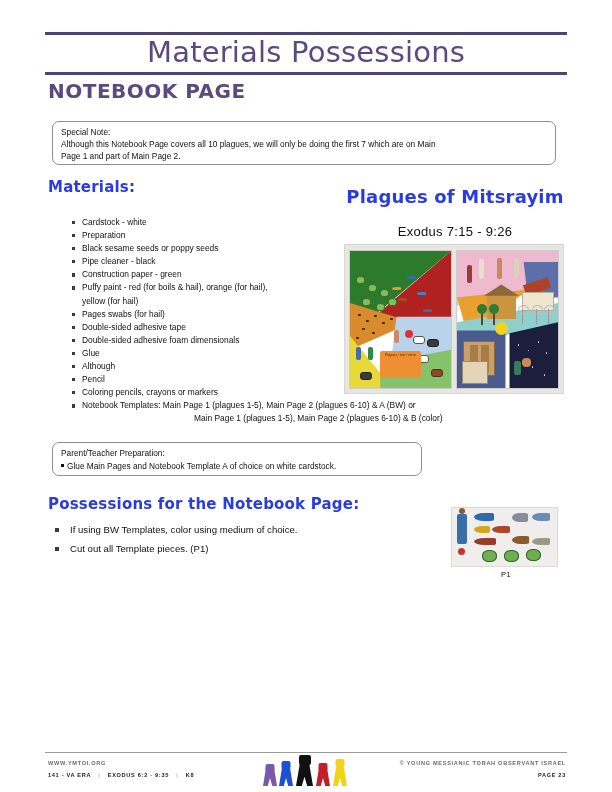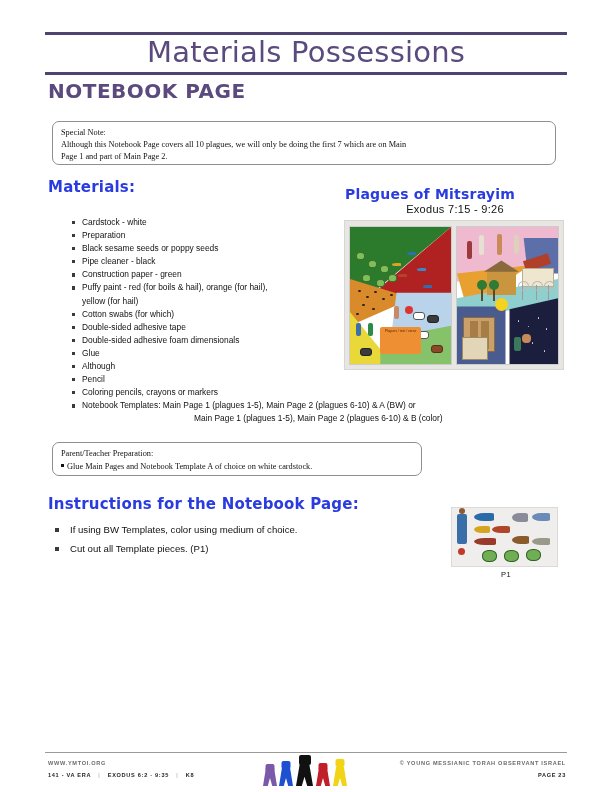--- a/index.html
+++ b/index.html
@@ -27,21 +27,21 @@
   .section-title{
     position:absolute;left:48px;top:79px;
     font-family:"DejaVu Sans", sans-serif;
     font-size:20px;font-weight:700;letter-spacing:.5px;color:#5b4a7e;
   }
 
   
   .notebox{
     position:absolute;border:1px solid #8f8f8f;border-radius:7px;
     background:#ffffff;box-sizing:border-box;
-    font-family:Liberation Serif, serif;
+    font-family:Liberation Sans, sans-serif;
     font-size:8.3px;line-height:11.4px;color:#111;
     padding:5px 7px 5px 8px;
   }
   #special-note{left:52px;top:121px;width:504px;height:44px;}
   #prep-note{left:52px;top:442px;width:370px;height:34px;}
   .note-head{display:block;margin-bottom:1px;}
   .note-line{display:block;}
   .prep-bullet{display:block;margin-top:2px;}
   .prep-bullet .sq{display:inline-block;width:3px;height:3px;background:#111;vertical-align:2px;margin-right:3px;}
 
@@ -70,24 +70,24 @@
     margin:0;padding:0;list-style:none;
     font-size:9.6px;line-height:19px;color:#111;
   }
   ul.instr li{position:relative;padding-left:18px;}
   ul.instr li .sq{position:absolute;left:3px;top:8px;width:3.6px;height:3.6px;background:#3a3a3a;}
 
   
   #plagues-figure{position:absolute;left:345px;top:186px;width:220px;}
   .fig-title{
     font-family:"DejaVu Sans", sans-serif;
-    font-size:14px;font-weight:700;color:#2a3ce0;
+    font-size:18px;font-weight:700;color:#2a3ce0;text-align:center;
     letter-spacing:.2px;
   }
-  .fig-sub{font-size:11px;text-align:center;color:#111;margin-top:1px;letter-spacing:.3px;}
+  .fig-sub{font-size:13px;text-align:center;color:#111;margin-top:17px;letter-spacing:.3px;}
 
   .photo{
     position:relative;margin-top:6px;width:218px;height:148px;
     background:#e8e6e2;overflow:hidden;
     box-shadow:0 0 0 1px #d8d6d2;
   }
   .spread{position:absolute;left:4px;top:5px;width:210px;height:139px;display:flex;gap:4px;}
   .leaf{position:relative;flex:1;background:#fff;overflow:hidden;border:1px solid #ccc;box-sizing:border-box;}
   .tri{position:absolute;}
 
@@ -173,21 +173,21 @@
 
   <div class="blue-head" id="materials-heading">Materials:</div>
   <ul class="mat">
     <li><span class="sq"></span><span>Cardstock - white</span></li>
     <li><span class="sq"></span><span>Preparation</span></li>
     <li><span class="sq"></span><span>Black sesame seeds or poppy seeds</span></li>
     <li><span class="sq"></span><span>Pipe cleaner - black</span></li>
     <li><span class="sq"></span><span>Construction paper - green</span></li>
     <li><span class="sq"></span><span>Puffy paint - red (for boils &amp; hail), orange (for hail),</span>
       <span class="cont">yellow (for hail)</span></li>
-    <li><span class="sq"></span><span>Cotton swabs (for which)</span></li>
+    <li><span class="sq"></span><span>Pages swabs (for hail)</span></li>
     <li><span class="sq"></span><span>Double-sided adhesive tape</span></li>
     <li><span class="sq"></span><span>Double-sided adhesive foam dimensionals</span></li>
     <li><span class="sq"></span><span>Glue</span></li>
     <li><span class="sq"></span><span>Although</span></li>
     <li><span class="sq"></span><span>Pencil</span></li>
     <li><span class="sq"></span><span>Coloring pencils, crayons or markers</span></li>
     <li style="width:430px"><span class="sq"></span><span>Notebook Templates: Main Page 1 (plagues 1-5), Main Page 2 (plagues 6-10) &amp; A (BW) or</span>
       <span class="mat-indent">Main Page 1 (plagues 1-5), Main Page 2 (plagues 6-10) &amp; B (color)</span></li>
   </ul>
 
@@ -282,21 +282,21 @@
 
       </div>
     </div>
   </div>
 
   <div class="notebox" id="prep-note">
     <span class="note-head">Parent/Teacher Preparation:</span>
     <span class="prep-bullet"><span class="sq"></span><span>Glue Main Pages and Notebook Template A of choice on white cardstock.</span></span>
   </div>
 
-  <div class="blue-head" id="instructions-heading">Instructions for the Notebook Page:</div>
+  <div class="blue-head" id="instructions-heading">Possessions for the Notebook Page:</div>
   <ul class="instr">
     <li><span class="sq"></span><span>If using BW Templates, color using medium of choice.</span></li>
     <li><span class="sq"></span><span>Cut out all Template pieces. (P1)</span></li>
   </ul>
 
   <div id="p1-figure">
     <div class="p1-photo">
       <div class="pman"></div>
       <div class="pball"></div>
       <div class="pf" style="left:22px;top:5px;width:20px;height:8px;background:#2d6aa8;"></div>

